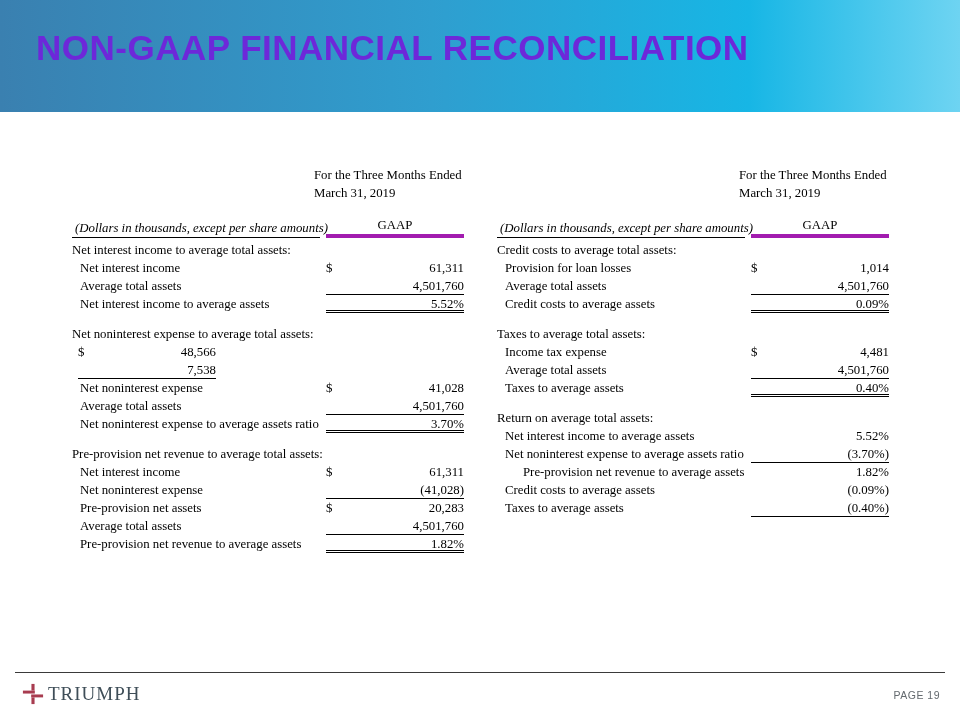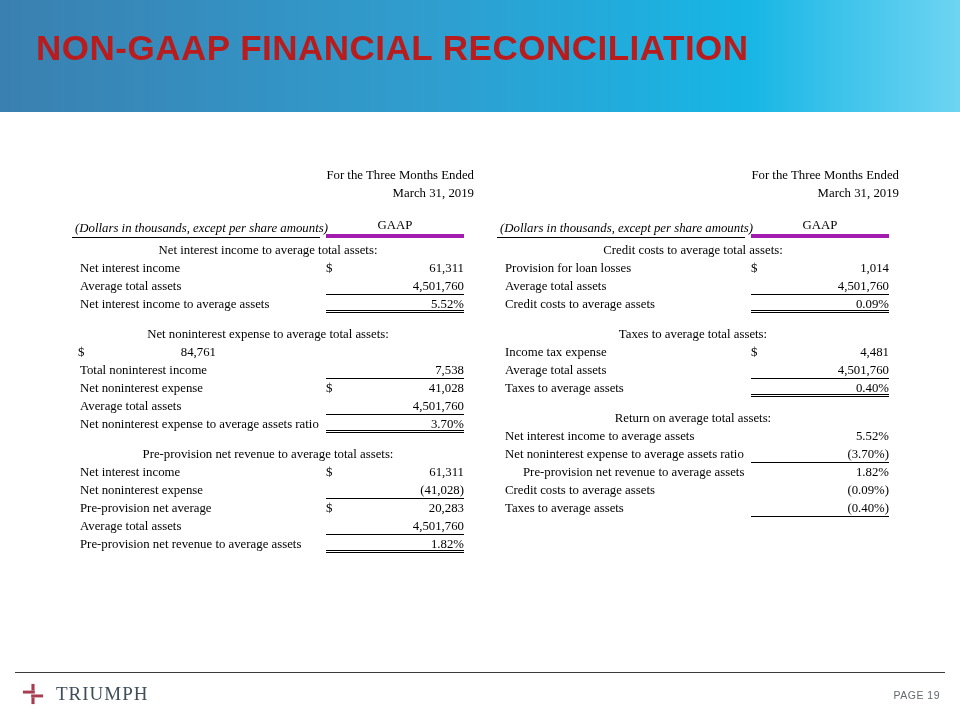--- a/index.html
+++ b/index.html
@@ -9,51 +9,51 @@
     font-family:"Liberation Serif","DejaVu Serif",serif; color:#000;
   }
   
   .header-band {
     position:absolute; top:0; left:0; width:960px; height:112px;
     background:linear-gradient(90deg,#3a80b0 0%,#2f9ecf 45%,#17b6e5 78%,#6ed4f2 100%);
   }
   .slide-title {
     position:absolute; left:36px; top:28px;
     font-family:"Liberation Sans","DejaVu Sans",sans-serif;
-    font-weight:bold; font-size:35px; letter-spacing:0.5px; color:#b91c1c;
+    font-weight:bold; font-size:35px; letter-spacing:0.5px; color:#6d28d9;
     white-space:nowrap;
   }
   
   .fin-table { position:absolute; top:166px; width:392px; font-size:12.8px; line-height:18px; }
   .fin-table.left  { left:72px; }
   .fin-table.right { left:497px; }
-  .period { margin-left:242px; width:160px; text-align:right; white-space:nowrap;font-family:Liberation Serif, serif; }
+  .period { margin-left:242px; width:160px; text-align:left; white-space:nowrap;font-family:Liberation Serif, serif; }
   .colhead-row { display:flex; margin-top:14px; margin-bottom:3px; align-items:flex-end; }
   .colhead-label {
     width:248px; box-sizing:border-box; padding-left:3px;
     border-bottom:1px solid #000; font-style:italic; white-space:nowrap;
   }
   .colhead-value { width:138px; margin-left:6px; border-bottom:4px solid #a21caf; text-align:center; }
   .section { margin-bottom:12px; }
-  .sec-header { white-space:nowrap; height:18px;text-align:center; }
+  .sec-header { white-space:nowrap; height:18px; }
   .t-row { display:flex; height:18px; }
   .t-label { flex:1; white-space:nowrap; }
   .ind1 .t-label { padding-left:8px; }
   .ind2 .t-label { padding-left:26px; }
   .t-val { width:138px; margin-left:6px; display:flex; box-sizing:border-box; }
   .t-val .num { flex:1; text-align:right; }
   .rule-single .t-val { border-bottom:1px solid #000; }
   .rule-double .t-val { border-bottom:3px double #000; }
   
   .footer-line { position:absolute; left:15px; right:15px; top:672px; border-top:1px solid #3a3a3a; }
   .logo { position:absolute; left:22px; top:683px; display:flex; align-items:center; }
   .logo-icon { display:block; margin-right:4px; }
   .logo-text {
     font-family:"Liberation Serif","DejaVu Serif",serif;
-    font-size:19px; letter-spacing:1px; color:#3f4e58;margin-left:8px;
+    font-size:19px; letter-spacing:1px; color:#3f4e58;
   }
   .page-label {
     position:absolute; right:20px; top:689px;
     font-family:"Liberation Sans","DejaVu Sans",sans-serif;
     font-size:10.5px; letter-spacing:0.5px; color:#63696e;
   }
 </style>
 </head>
 <body>
 
@@ -91,25 +91,24 @@
           <div class="t-val">
             <span class="num">5.52%</span>
           </div>
         </div>
       </div>
       <div class="section">
         <div class="sec-header">Net noninterest expense to average total assets:</div>
         <div class="t-row ind1 rule-none">
           <div class="t-val">
             <span class="dollar">$</span>
-            <span class="num">84,761</span>
-          </div>
-        </div>
-        <div class="t-row ind1 rule-single">
-          <div class="t-label">Total noninterest income</div>
+            <span class="num">48,566</span>
+          </div>
+        </div>
+        <div class="t-row ind1 rule-single">
           <div class="t-val">
             <span class="num">7,538</span>
           </div>
         </div>
         <div class="t-row ind1 rule-none">
           <div class="t-label">Net noninterest expense</div>
           <div class="t-val">
             <span class="dollar">$</span>
             <span class="num">41,028</span>
           </div>
@@ -136,21 +135,21 @@
             <span class="num">61,311</span>
           </div>
         </div>
         <div class="t-row ind1 rule-single">
           <div class="t-label">Net noninterest expense</div>
           <div class="t-val">
             <span class="num">(41,028)</span>
           </div>
         </div>
         <div class="t-row ind1 rule-none">
-          <div class="t-label">Pre-provision net average</div>
+          <div class="t-label">Pre-provision net assets</div>
           <div class="t-val">
             <span class="dollar">$</span>
             <span class="num">20,283</span>
           </div>
         </div>
         <div class="t-row ind1 rule-single">
           <div class="t-label">Average total assets</div>
           <div class="t-val">
             <span class="num">4,501,760</span>
           </div>

